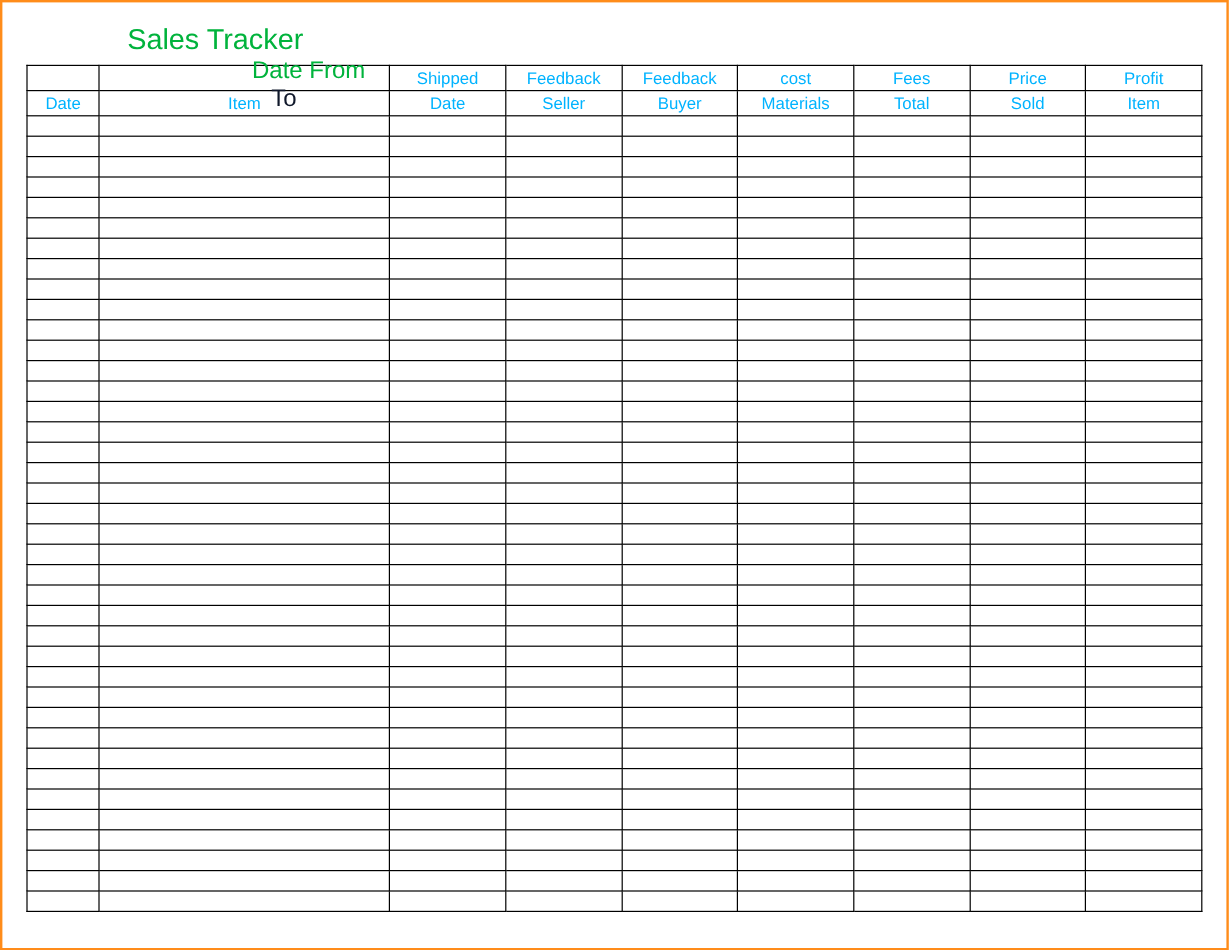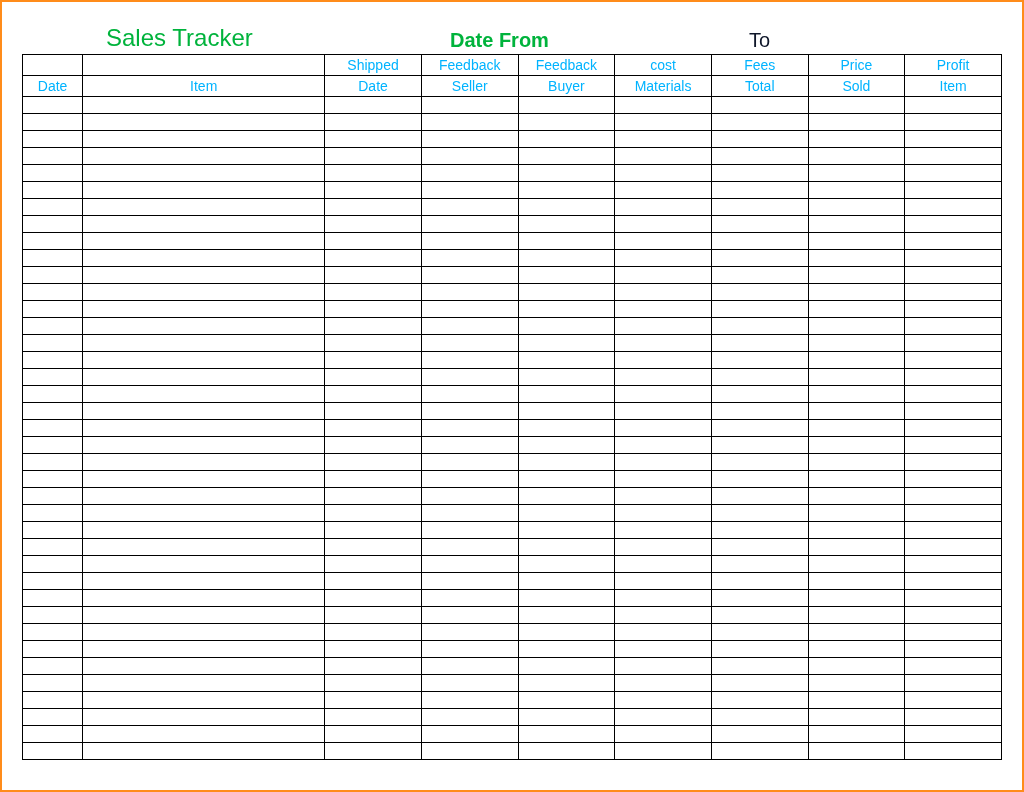--- a/index.html
+++ b/index.html
@@ -10,37 +10,38 @@
     body {
       font-family: "Trebuchet MS", "Segoe UI", Arial, sans-serif;
       background: #ffffff;
       width: 1024px;
       height: 792px;
       padding: 18px 20px;
       border: 2px solid #ff8c1a;
     }
     .title-row {
       display: flex;
-      align-items: flex-end;
+      align-items: flex-start;
       height: 32px;
       margin-bottom: 2px;
       padding-left: 4px;
+      flex-direction: column;
     }
     .title-main {
       color: #00b33c;
       font-size: 24px;
       font-weight: 400;
       width: 240px;
       padding-left: 80px;
       white-space: nowrap;
     }
     .title-mid {
       color: #00b33c;
       font-size: 20px;
-      font-weight: 700;
+      font-weight: 400;
       padding-left: 184px;
       white-space: nowrap;
     }
     .title-to {
       color: #0f172a;
       font-size: 20px;
       font-weight: 400;
       padding-left: 200px;
       white-space: nowrap;
     }

